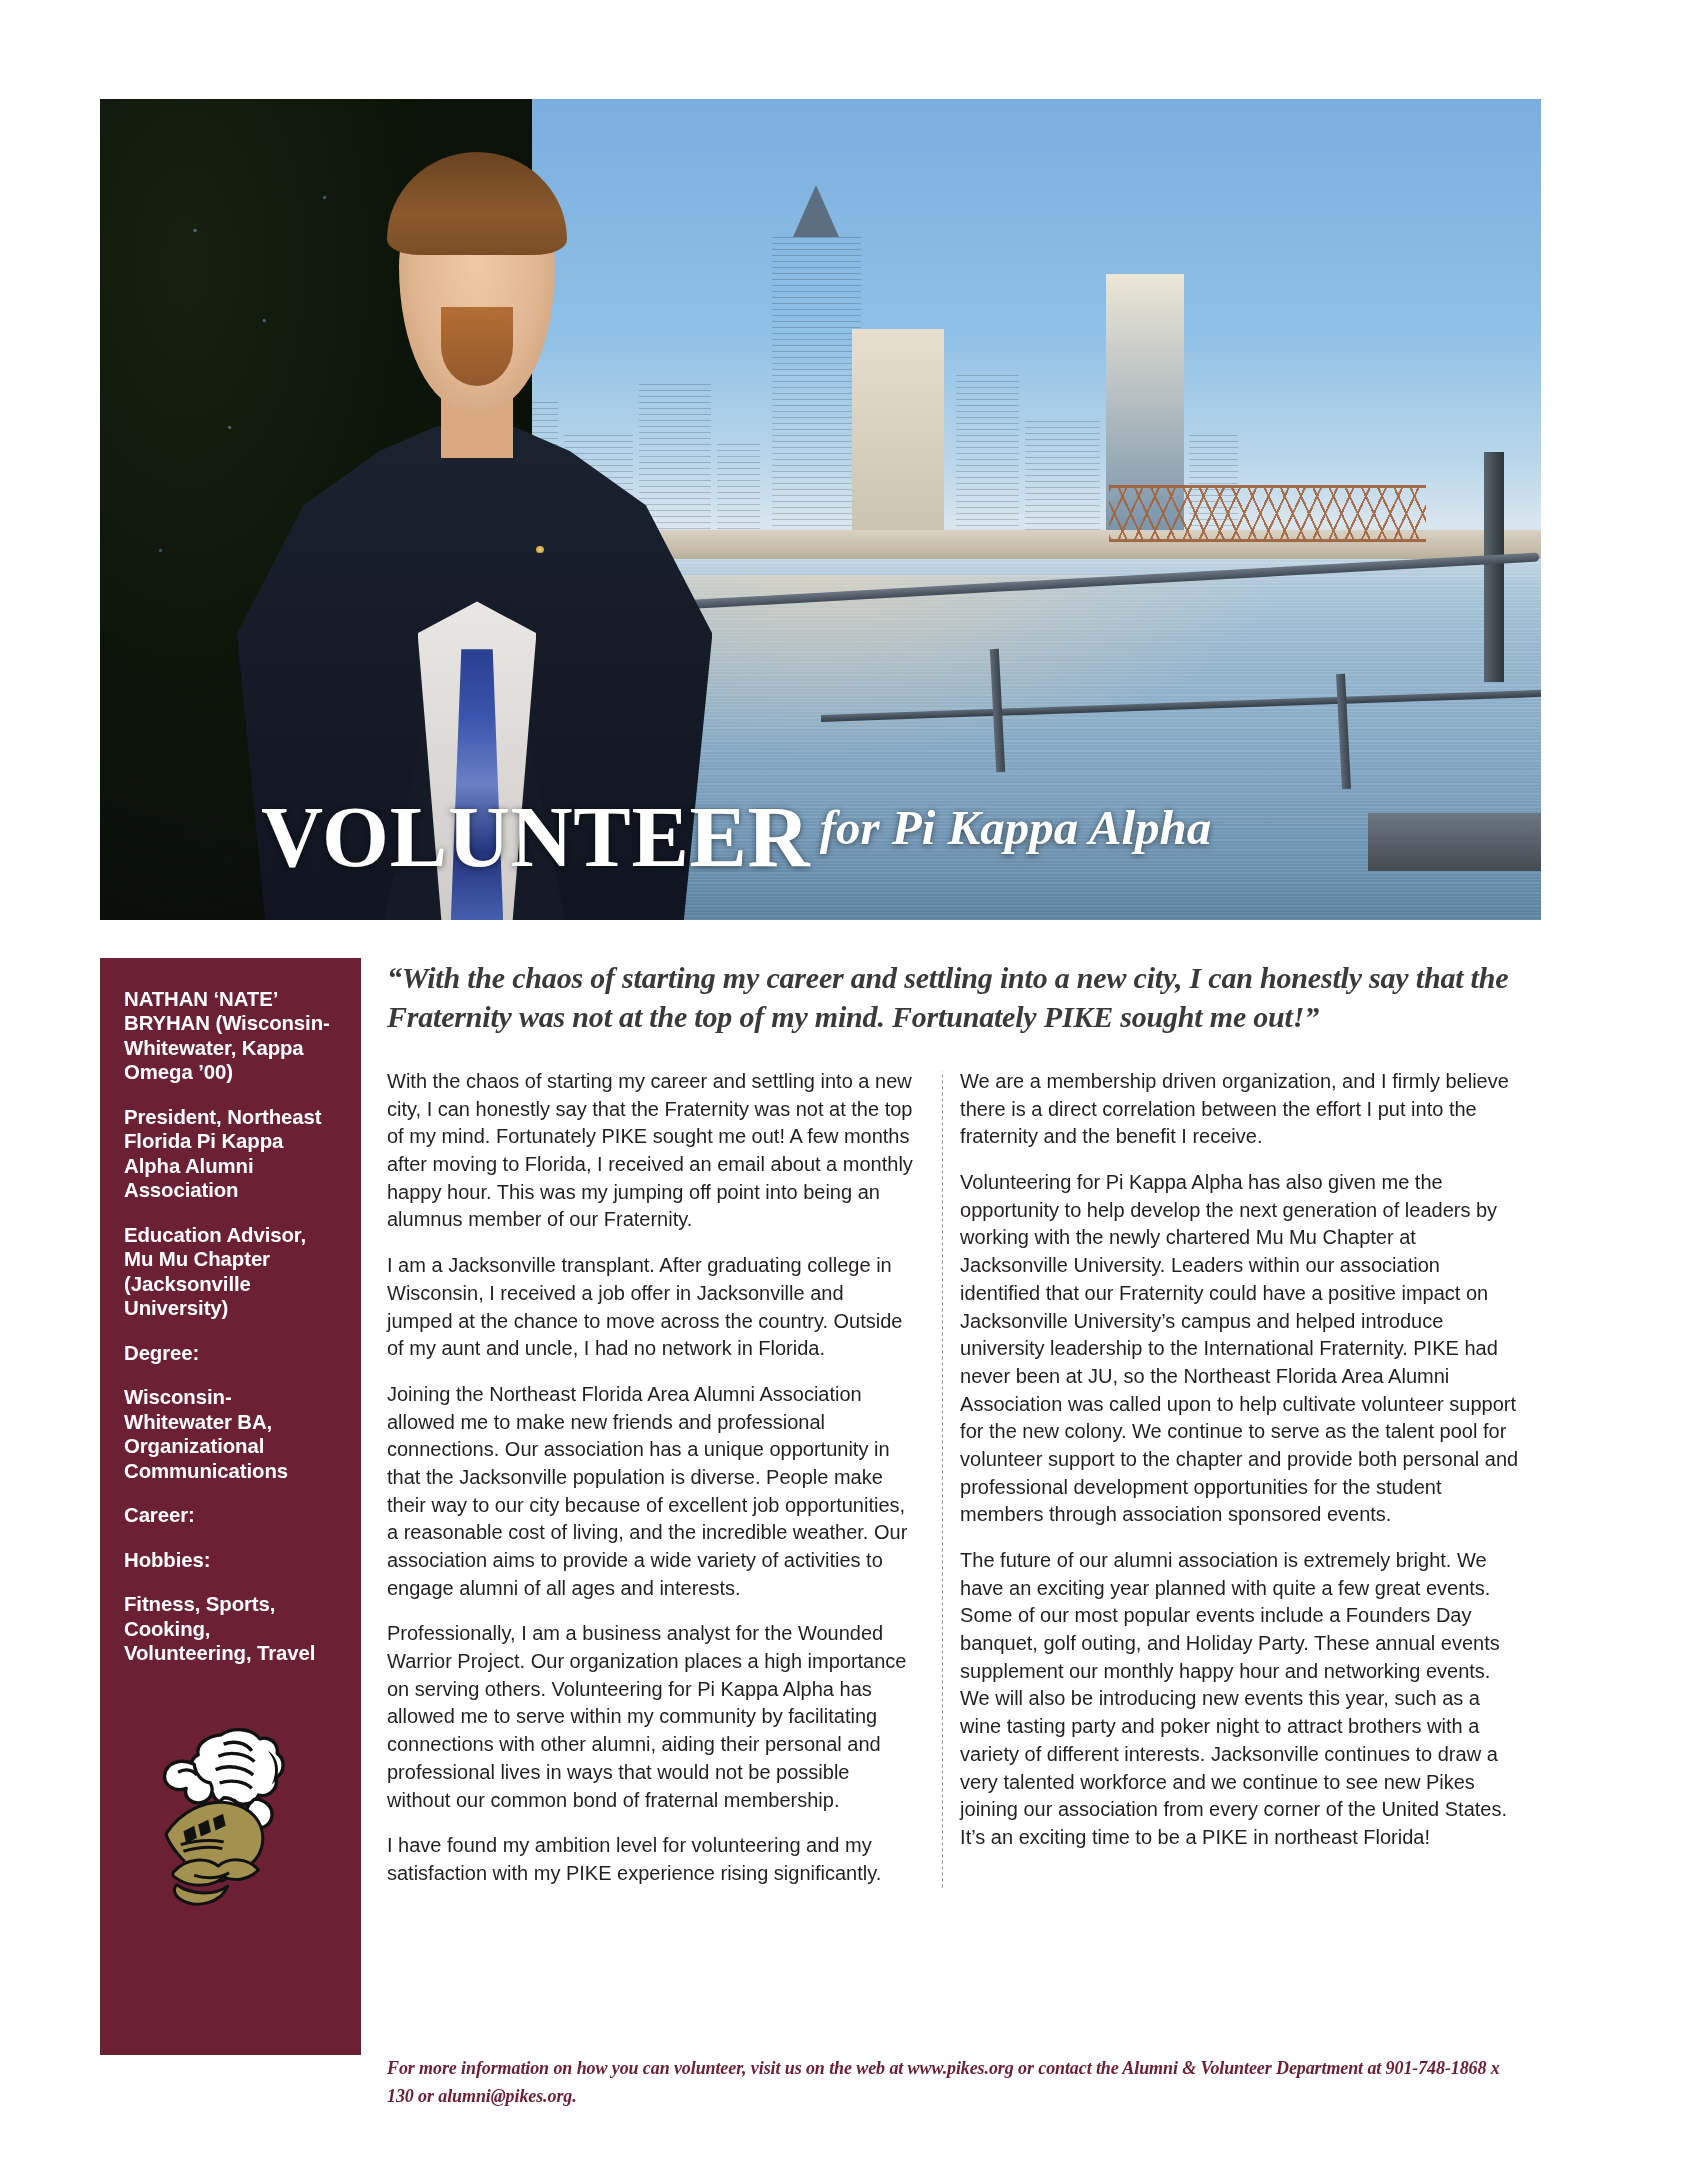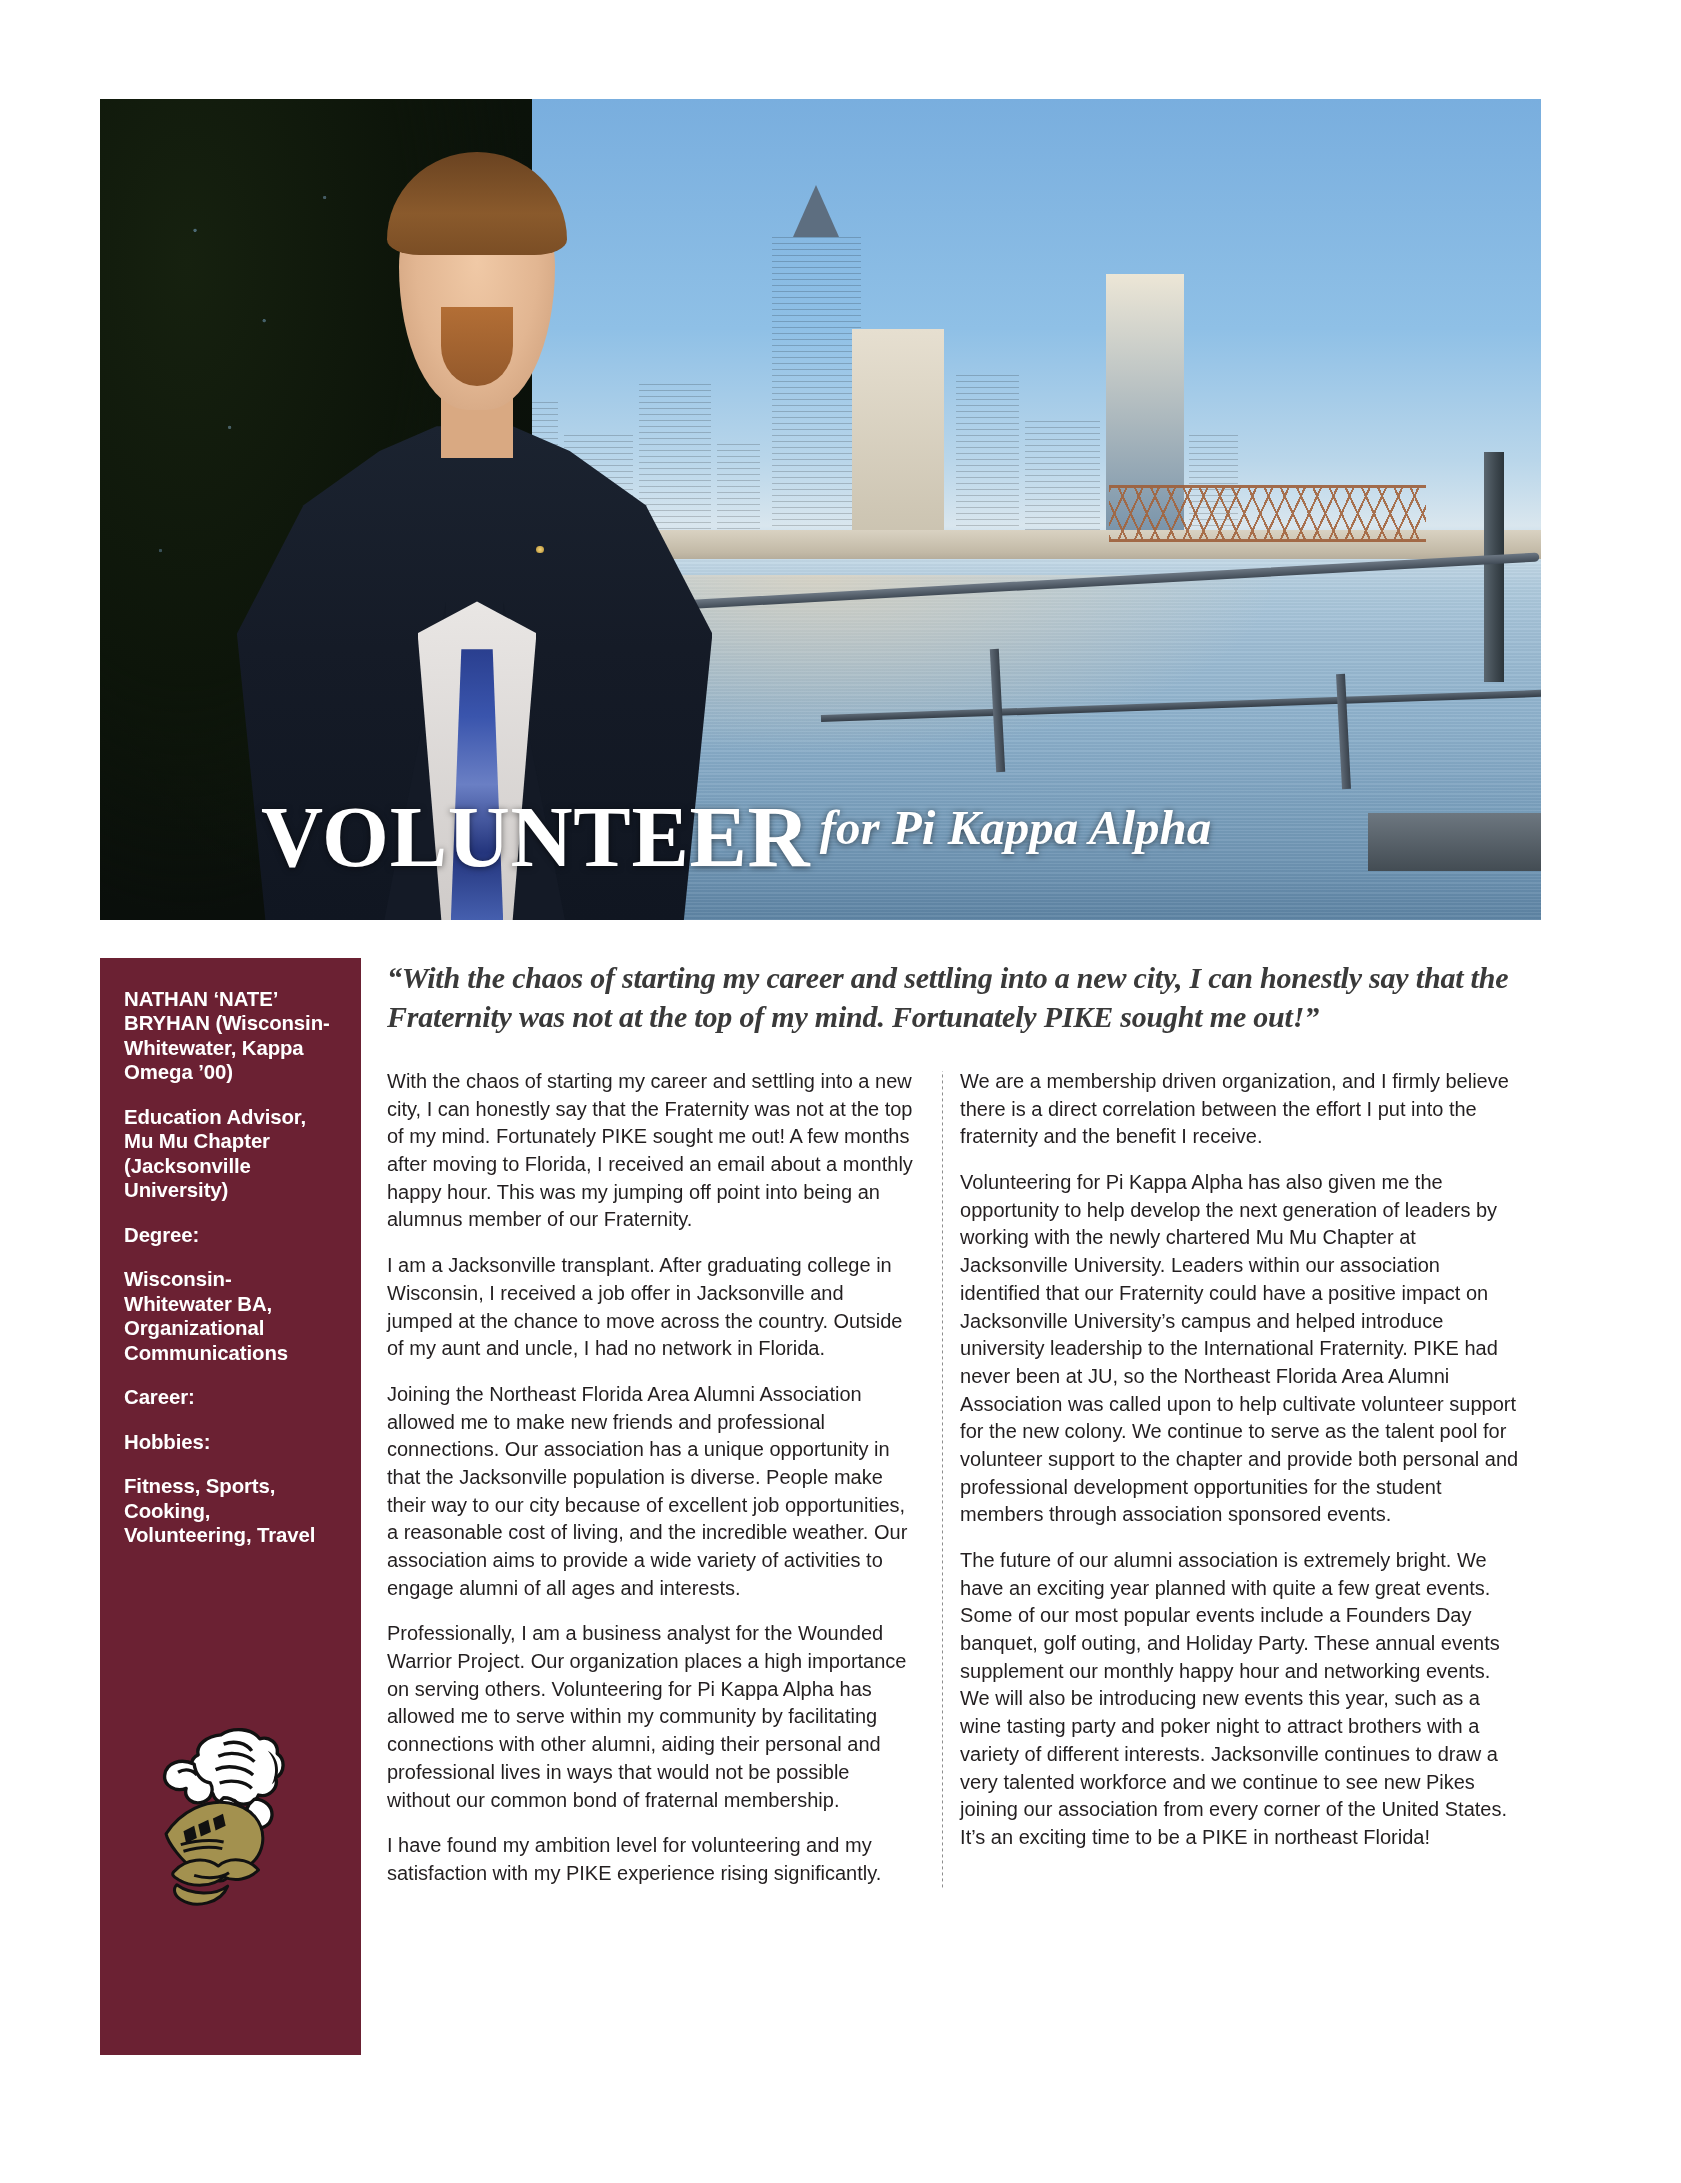--- a/index.html
+++ b/index.html
@@ -256,20 +256,23 @@
       <span class="big">VOLUNTEER</span>
       <span class="sub">for Pi Kappa Alpha</span>
     </div>
   </div>
 
   <aside class="sidebar">
     <div class="sb-block">
       <p>NATHAN ‘NATE’ BRYHAN (Wisconsin-Whitewater, Kappa Omega ’00)</p>
     </div>
     <div class="sb-block">
+      <p>President, Northeast Florida Pi Kappa Alpha Alumni Association</p>
+    </div>
+    <div class="sb-block">
       <p>Education Advisor, Mu Mu Chapter (Jacksonville University)</p>
     </div>
     <div class="sb-block">
       <p>Degree:</p>
     </div>
     <div class="sb-block">
       <p>Wisconsin-Whitewater BA, Organizational Communications</p>
     </div>
     <div class="sb-block">
       <p>Career:</p>
@@ -343,15 +346,16 @@
       <div class="divider"></div>
 
       <div class="col right">
         <p>We are a membership driven organization, and I firmly believe there is a direct correlation between the effort I put into the fraternity and the benefit I receive.</p>
         <p>Volunteering for Pi Kappa Alpha has also given me the opportunity to help develop the next generation of leaders by working with the newly chartered Mu Mu Chapter at Jacksonville University. Leaders within our association identified that our Fraternity could have a positive impact on Jacksonville University’s campus and helped introduce university leadership to the International Fraternity. PIKE had never been at JU, so the Northeast Florida Area Alumni Association was called upon to help cultivate volunteer support for the new colony. We continue to serve as the talent pool for volunteer support to the chapter and provide both personal and professional development opportunities for the student members through association sponsored events.</p>
         <p>The future of our alumni association is extremely bright. We have an exciting year planned with quite a few great events. Some of our most popular events include a Founders Day banquet, golf outing, and Holiday Party. These annual events supplement our monthly happy hour and networking events. We will also be introducing new events this year, such as a wine tasting party and poker night to attract brothers with a variety of different interests. Jacksonville continues to draw a very talented workforce and we continue to see new Pikes joining our association from every corner of the United States. It’s an exciting time to be a PIKE in northeast Florida!</p>
       </div>
     </div>
   </section>
 
+  <p class="footnote">For more information on how you can volunteer, visit us on the web at www.pikes.org or contact the Alumni &amp; Volunteer Department at 901-748-1868 x 130 or alumni@pikes.org.</p>
 
 </div>
 
 
 </body></html>

